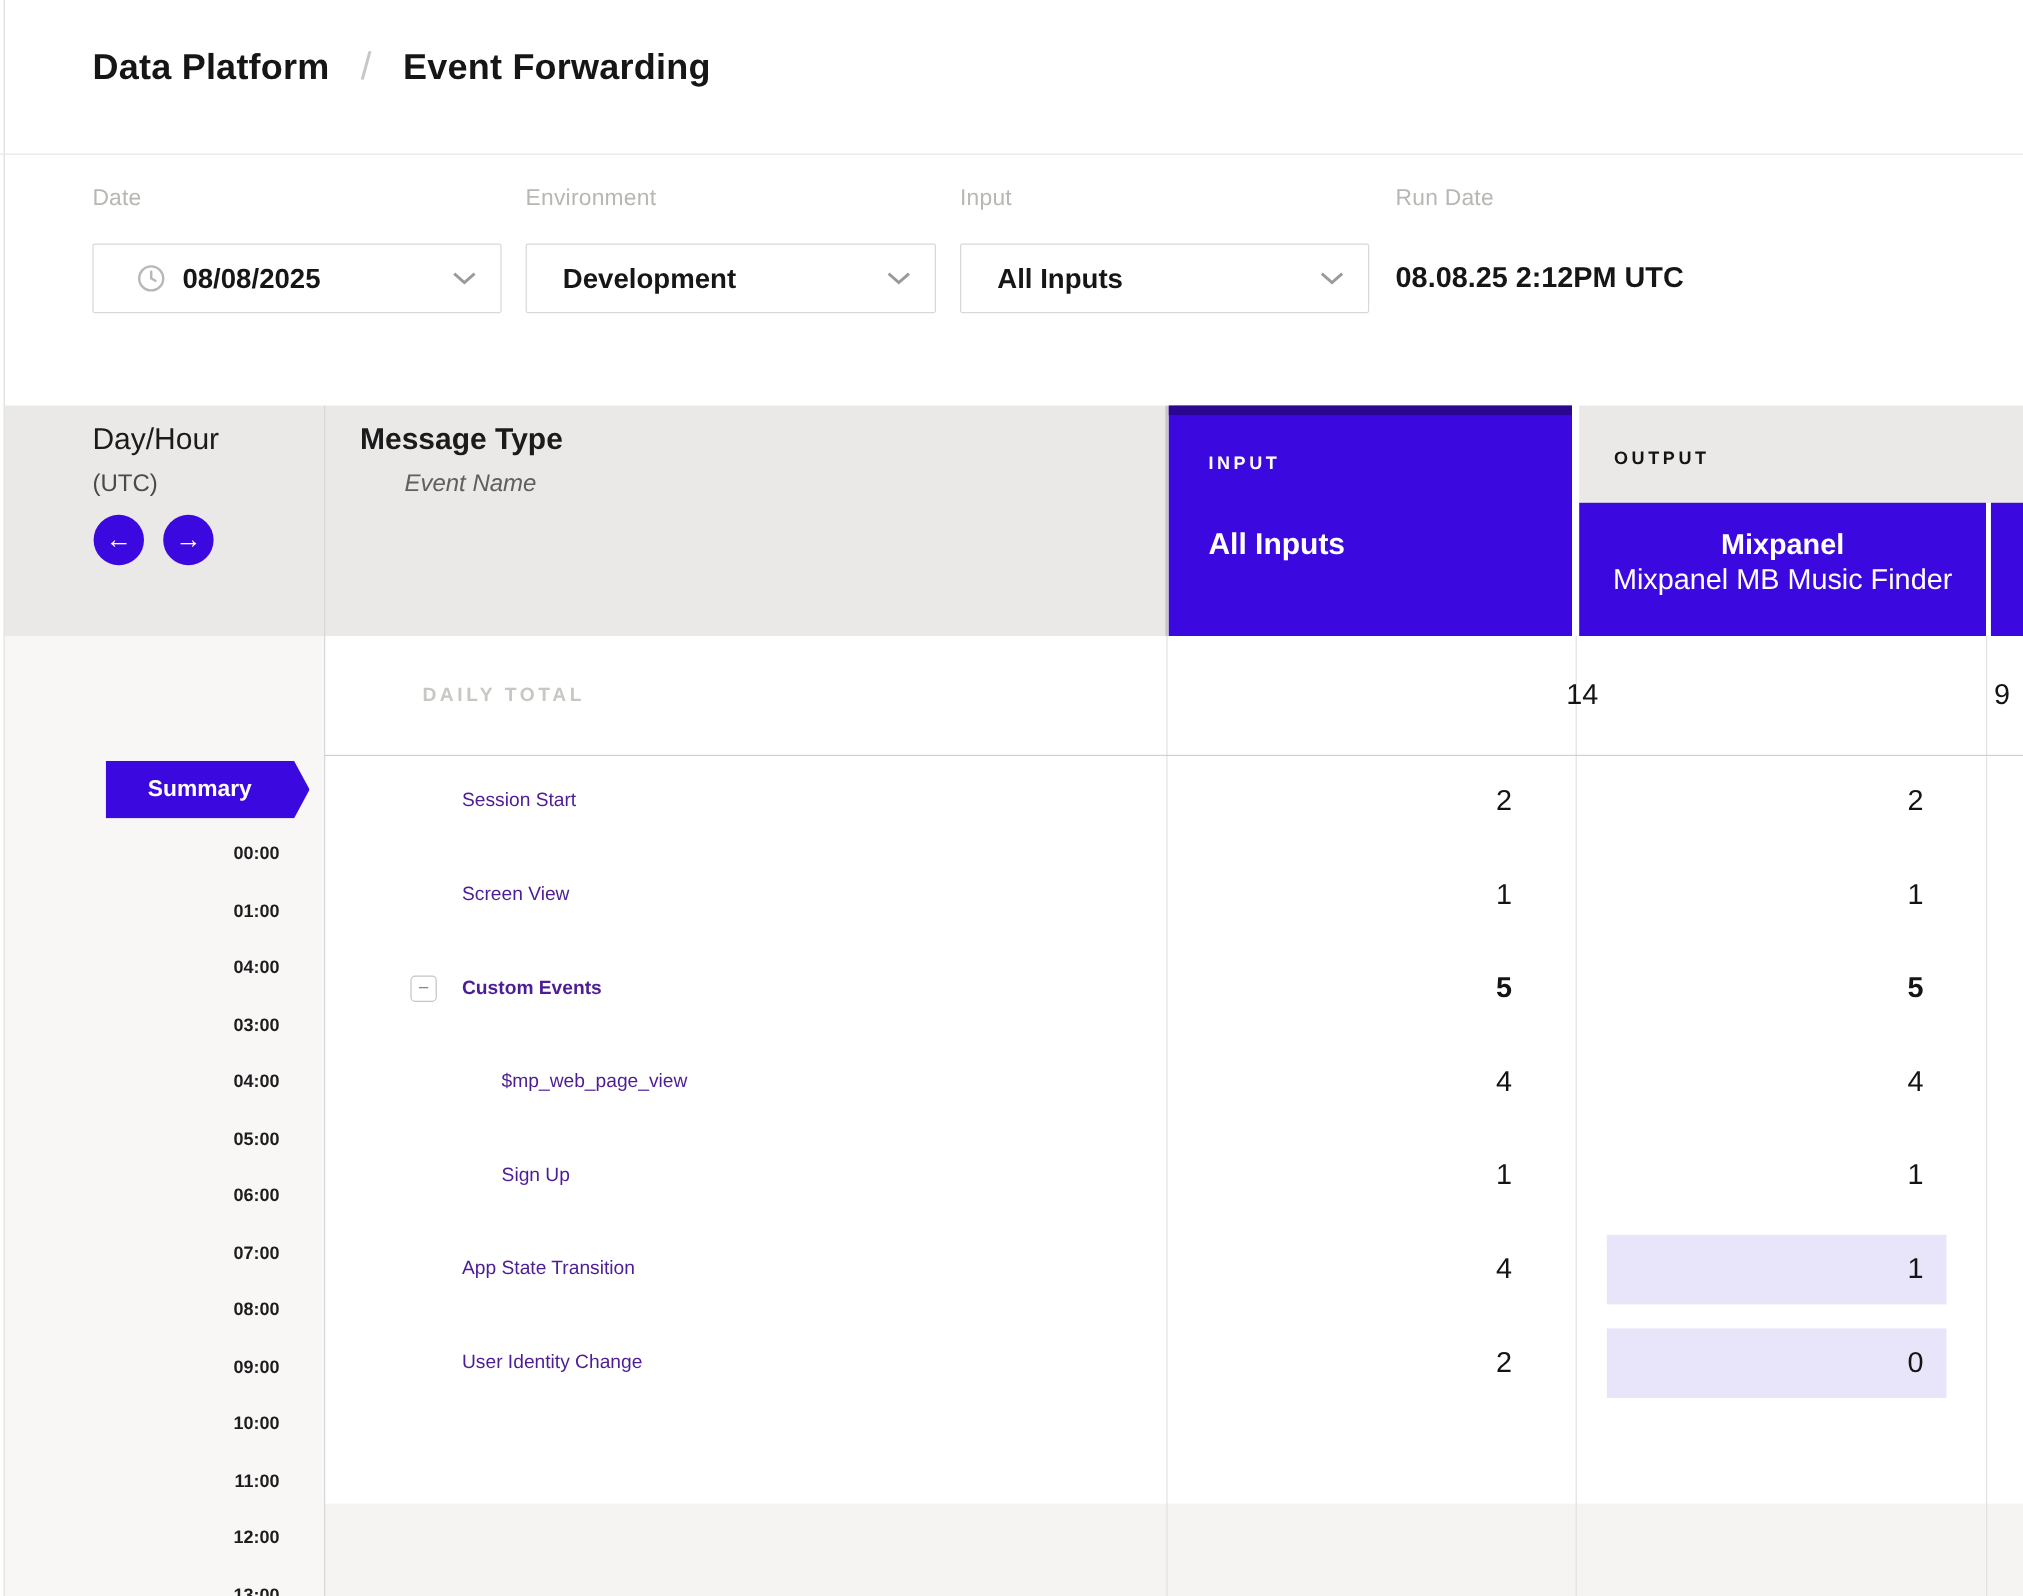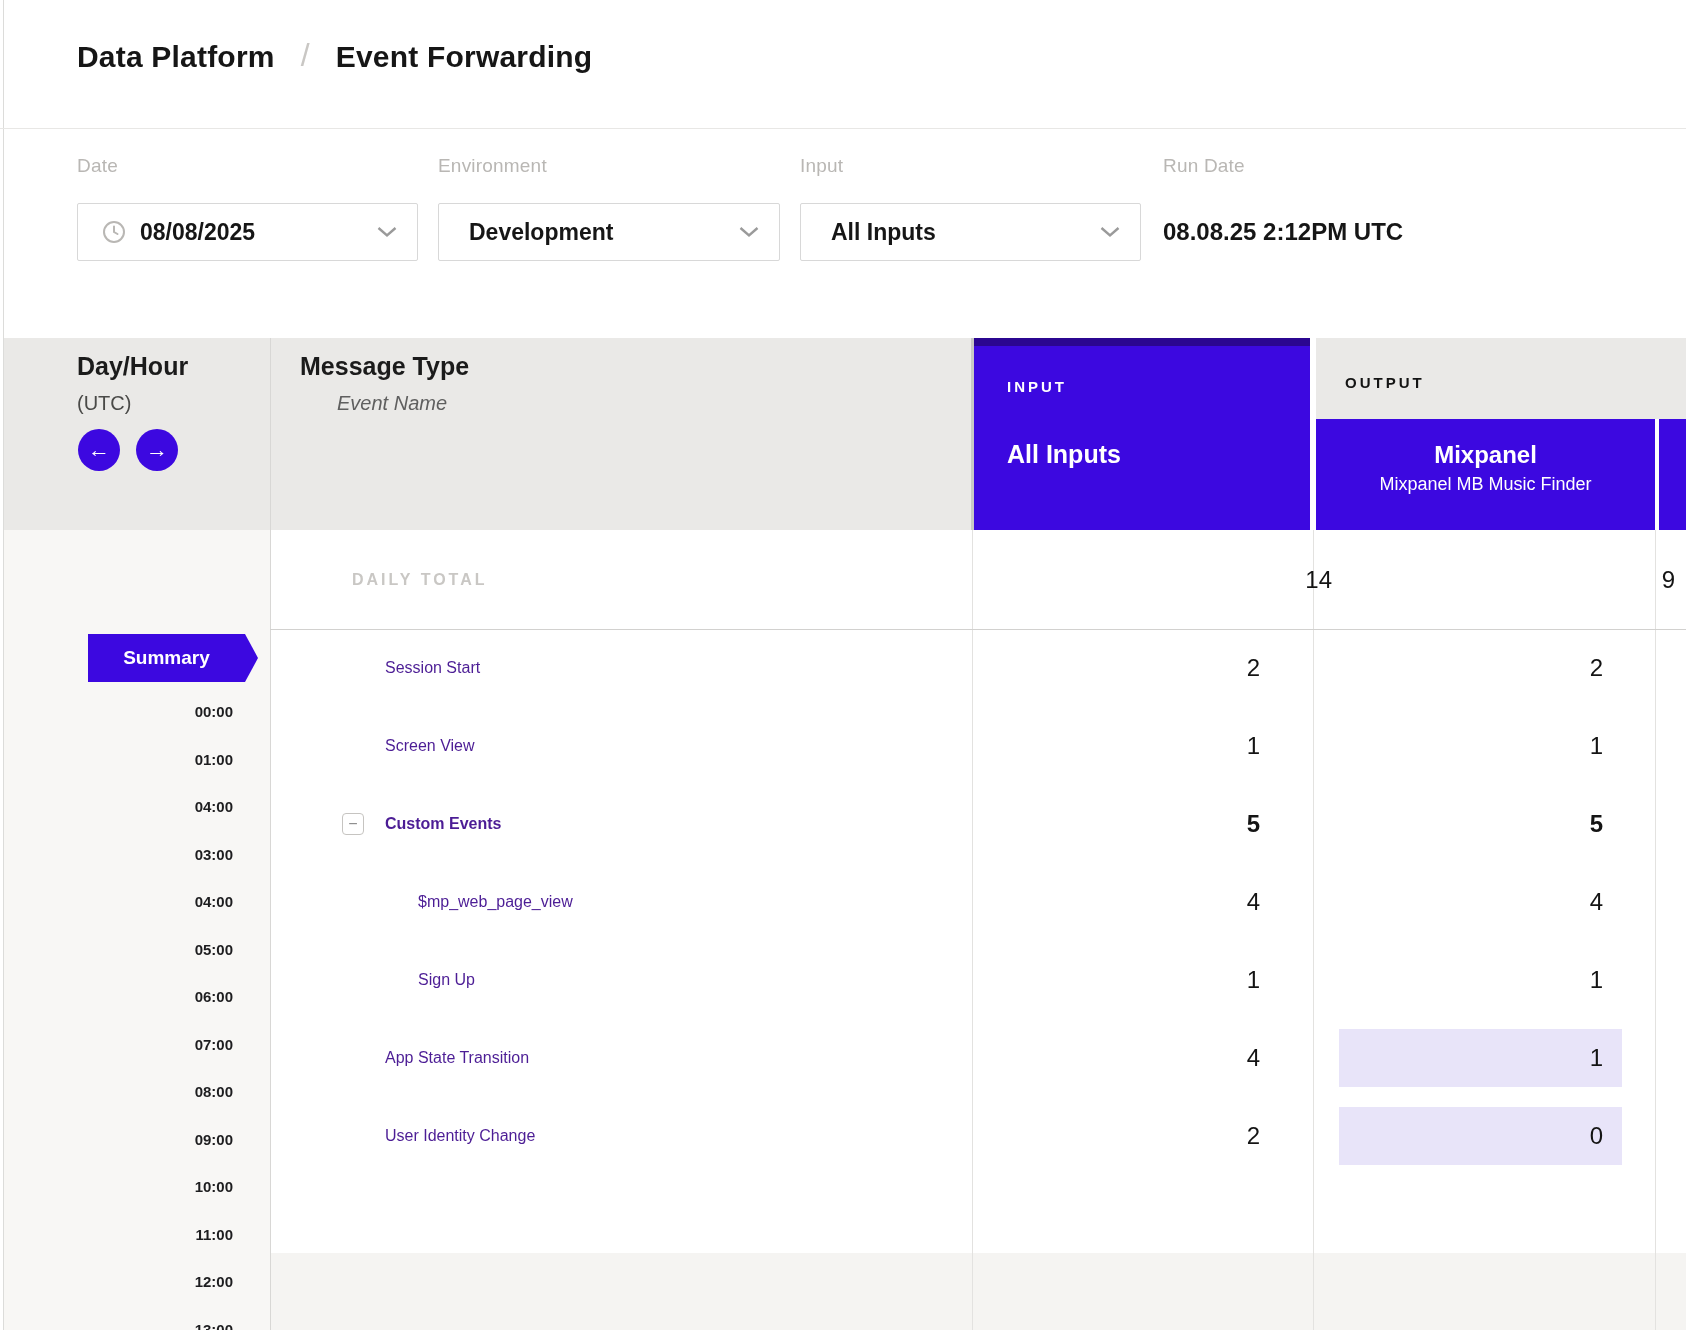--- a/index.html
+++ b/index.html
@@ -31,35 +31,35 @@
   .dropdown .value{font-size:23px;font-weight:700;color:#161616;}
   .chev{position:absolute;right:20px;top:50%;transform:translateY(-50%);}
   .rundate-value{position:absolute;left:1163px;top:218px;font-size:24px;font-weight:700;color:#161616;}
 
   
   .th-gray{position:absolute;top:338px;height:192px;background:var(--header-bg);}
   .th-gray.a{left:4px;width:967px;}
   .th-gray.b{left:1316px;width:370px;}
   .vline{position:absolute;width:1px;background:#E3E2E0;}
   .vline.header-sep{background:#C9C8C6;width:3px;}
-  .dayhour-title{position:absolute;left:77px;top:352px;font-size:25px;font-weight:700;}
+  .dayhour-title{position:absolute;left:77px;top:352px;font-size:25px;font-weight:400;}
   .dayhour-sub{position:absolute;left:77px;top:392px;font-size:20px;color:#4A4A48;}
   .nav-btn{position:absolute;top:429px;width:42px;height:42px;border-radius:50%;background:var(--accent);color:#fff;display:flex;align-items:center;justify-content:center;font-size:22px;line-height:1;cursor:pointer;border:none;}
   .msg-title{position:absolute;left:300px;top:352px;font-size:25px;font-weight:700;}
   .msg-sub{position:absolute;left:337px;top:392px;font-size:20px;color:var(--gray-mid);font-style:italic;}
 
   .input-block{position:absolute;left:974px;top:338px;width:336px;height:192px;background:var(--accent);cursor:pointer;}
   .input-block .topstrip{position:absolute;left:0;top:0;width:100%;height:8px;background:var(--accent-dark);}
   .col-section-label{font-size:15px;font-weight:700;letter-spacing:3px;}
   .input-block .col-section-label{position:absolute;left:33px;top:40px;color:#fff;}
   .input-block .col-title{position:absolute;left:33px;top:102px;color:#fff;font-size:25px;font-weight:700;}
   .output-label{position:absolute;left:1345px;top:374px;color:#141414;}
   .mixpanel-block{position:absolute;left:1316px;top:419px;width:339px;height:111px;background:var(--accent);color:#fff;text-align:center;padding-top:20px;cursor:pointer;}
   .mixpanel-block .col-title{font-size:24px;font-weight:700;line-height:32px;}
-  .mixpanel-block .col-sub{font-size:18px;line-height:26px;}
+  .mixpanel-block .col-sub{font-size:24px;line-height:26px;}
   .stub-block{position:absolute;left:1659px;top:419px;width:27px;height:111px;background:var(--accent);}
 
   
   .leftcol-bg{position:absolute;left:4px;top:530px;width:266px;height:800px;background:var(--leftcol-bg);}
   .bottom-band{position:absolute;left:270px;top:1253px;width:1416px;height:77px;background:var(--band-bg);}
   .colline-270{left:270px;top:338px;height:992px;background:#D8D7D5;}
   .colline-972{left:972px;top:530px;height:800px;}
   .colline-1313{left:1313px;top:530px;height:800px;}
   .colline-1655{left:1655px;top:530px;height:800px;}
   .white-gap{position:absolute;left:1655px;top:419px;width:4px;height:111px;background:#fff;}
@@ -98,21 +98,21 @@
   <div class="page-left-edge"></div>
 
   <div class="breadcrumb">
     <span class="crumb">Data Platform</span>
     <span class="crumb-sep">/</span>
     <span class="crumb">Event Forwarding</span>
   </div>
   <div class="header-divider"></div>
 
   <div class="filter-label" style="left:77px">Date</div>
-  <div class="dropdown" style="left:77px;width:341px;padding-left:24px">
+  <div class="dropdown" style="left:77px;width:341px;padding-left:36px">
     <span style="margin-right:14px">
       <svg width="24" height="24" viewBox="0 0 24 24">
           <circle cx="12" cy="12" r="10" fill="none" stroke="#B9B7B4" stroke-width="2"></circle>
           <path d="M12 6.5 V12 L15.5 14" fill="none" stroke="#B9B7B4" stroke-width="2" stroke-linecap="round"></path>
         </svg>
     </span>
     <span class="value">08/08/2025</span>
     <span class="chev">
       <svg width="20" height="11" viewBox="0 0 20 11">
           <path d="M1.5 1.5 L10 9 L18.5 1.5" fill="none" stroke="#9A9A9A" stroke-width="2.4"></path>

